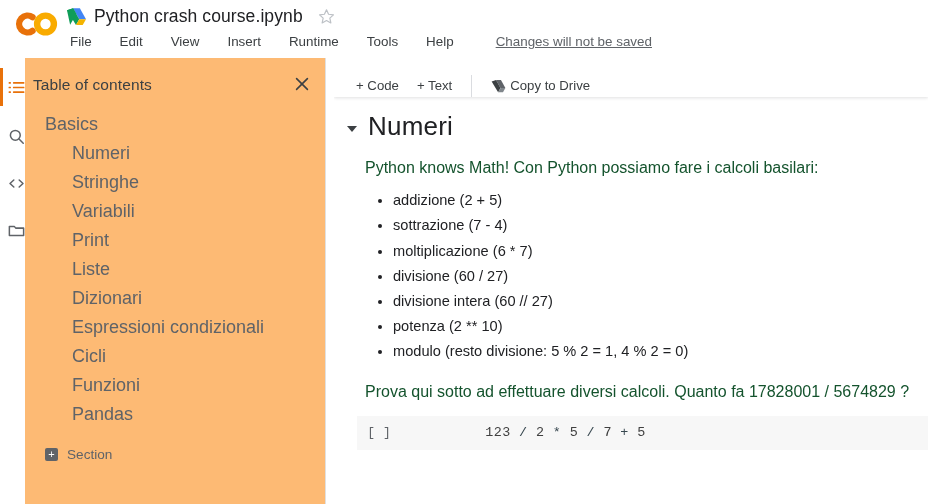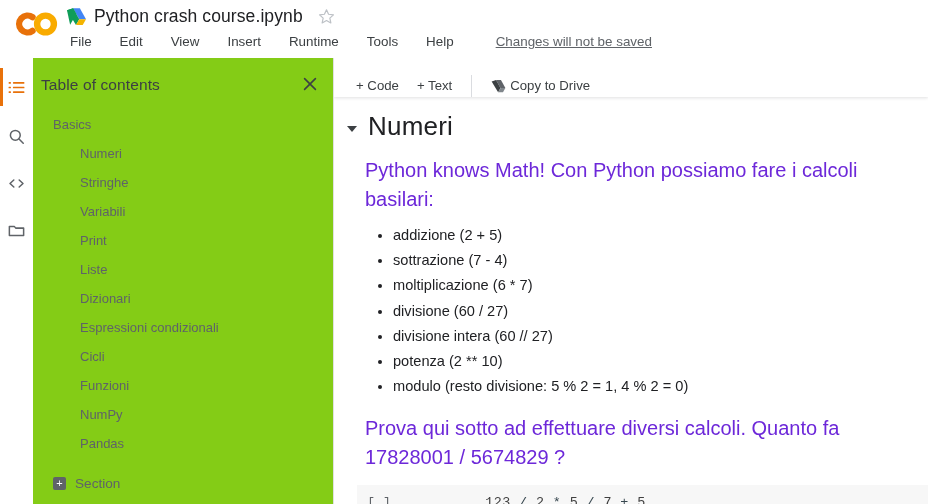--- a/index.html
+++ b/index.html
@@ -100,24 +100,24 @@
     display: flex;
     align-items: center;
     justify-content: center;
     cursor: pointer;
   }
   .rail-btn svg { display: block; }
 
   
   .toc {
     position: absolute;
-    left: 33px; top: 58px;
+    left: 25px; top: 58px;
     width: 300px;
     height: 446px;
-    background: #84cc16;
+    background: #fdba74;
     border-right: 1px solid #e0e0e0;
     overflow: hidden;
   }
   .toc-header {
     position: relative;
     height: 45px;
     display: flex;
     align-items: center;
   }
   .toc-title {
@@ -135,21 +135,21 @@
   }
   .toc-list {
     position: absolute;
     left: 0; top: 52px;
     width: 300px;
   }
   .toc-row {
     height: 29px;
     display: flex;
     align-items: center;
-    font-size: 13px;
+    font-size: 18px;
     color: #5f6368;
     cursor: pointer;
     white-space: nowrap;
   }
   .toc-row.lvl1 { padding-left: 20px; }
   .toc-row.lvl2 { padding-left: 47px; }
   .toc-section {
     height: 34px;
     display: flex;
     align-items: center;
@@ -228,23 +228,23 @@
   }
   h1.nb-h1 {
     margin: 0;
     font-size: 26px;
     font-weight: 400;
     color: #202124;
     letter-spacing: 0.2px;
   }
   .nb-p {
     margin: 14px 0 0 31px;
-    font-size: 20px;
+    font-size: 16px;
     line-height: 1.45;
-    color: #6d28d9;
+    color: #14532d;
   }
   ul.nb-ul {
     margin: 9px 0 0 0;
     padding-left: 59px;
     list-style: disc;
   }
   ul.nb-ul li {
     font-size: 14.6px;
     line-height: 25.2px;
     color: #202124;
@@ -382,21 +382,20 @@
       <div class="toc-row lvl1">Basics</div>
       <div class="toc-row lvl2">Numeri</div>
       <div class="toc-row lvl2">Stringhe</div>
       <div class="toc-row lvl2">Variabili</div>
       <div class="toc-row lvl2">Print</div>
       <div class="toc-row lvl2">Liste</div>
       <div class="toc-row lvl2">Dizionari</div>
       <div class="toc-row lvl2">Espressioni condizionali</div>
       <div class="toc-row lvl2">Cicli</div>
       <div class="toc-row lvl2">Funzioni</div>
-      <div class="toc-row lvl2">NumPy</div>
       <div class="toc-row lvl2">Pandas</div>
 
       <div class="toc-section">
         <span class="plus-box">+</span>
         <span>Section</span>
       </div>
     </div>
   </div>
 
   <div class="notebook">

